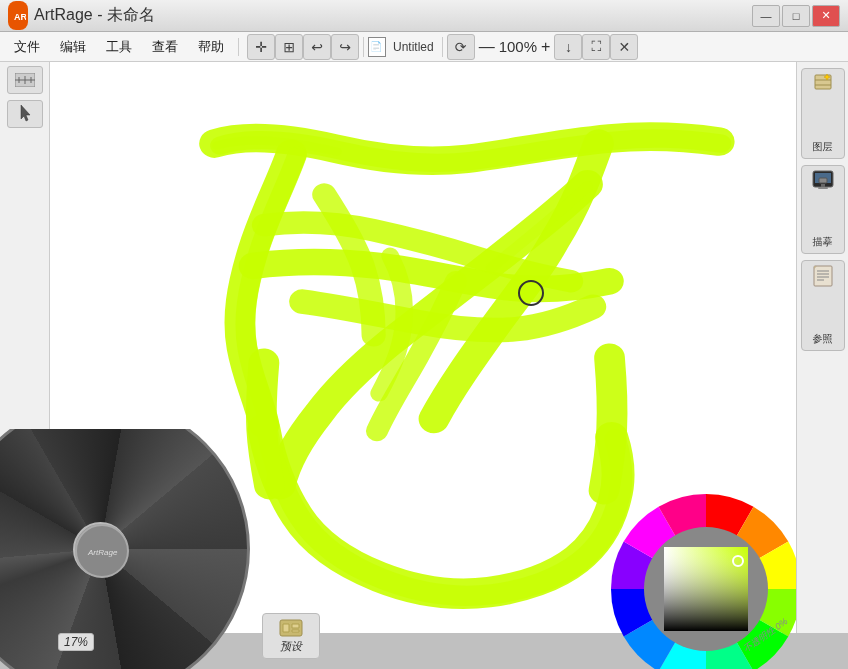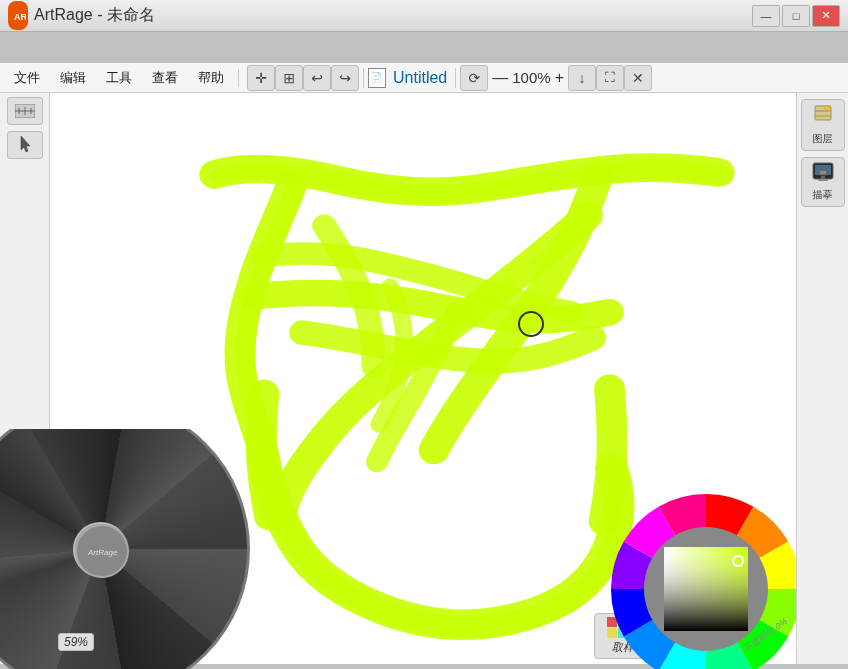--- a/index.html
+++ b/index.html
@@ -42,42 +42,41 @@
     #titlebar .win-btn.close { background: #e05050; color: white; }
 
     
     #menubar {
       height: 30px;
       background: #f5f5f5;
       border-bottom: 1px solid #ccc;
       display: flex;
       align-items: center;
       padding: 12px 4px;
-      margin-top: 31px;
     }
     .menu-item {
       padding: 4px 10px;
       font-size: 13px;
       color: #222;
       cursor: pointer;
       border-radius: 2px;
     }
     .menu-separator { width: 1px; height: 18px; background: #ccc; margin: 0 4px; }
     .toolbar-btn {
       width: 28px; height: 26px;
       background: #e0e0e0;
       border: 1px solid #bbb;
       border-radius: 3px;
       cursor: pointer;
       display: flex; align-items: center; justify-content: center;
       font-size: 14px; color: #444;
     }
     .toolbar-divider { width: 1px; height: 20px; background: #ccc; margin: 0 4px; }
     .toolbar-title {
-      font-size: 16px; color: #0369a1; margin: 0 4px;
+      font-size: 12px; color: #404040; margin: 0 4px;
     }
     .zoom-label { font-size: 15px; color: #333; }
 
     
     #main {
       display: flex;
       height: calc(669px - 32px - 30px - 36px);
       position: relative;
     }
 
@@ -125,20 +124,21 @@
       background: #e0e0e0;
       border: 1px solid #bbb;
       border-radius: 4px;
       cursor: pointer;
       display: flex;
       flex-direction: column;
       align-items: center;
       padding: 4px 2px;
       font-size: 10px;
       color: #333;
+      gap: 39px;
     }
     .right-panel-icon {
       font-size: 18px;
       margin-bottom: 1px;
     }
 
     
     #canvas-svg {
       position: absolute;
       top: 0; left: 0;
@@ -399,48 +399,59 @@
         <svg width="22" height="20" viewBox="0 0 22 20">
           <rect x="1" y="1" width="20" height="16" rx="2" fill="#2a2a2a" stroke="#666"></rect>
           <rect x="3" y="3" width="16" height="10" fill="#4a6a8a"></rect>
           <rect x="7" y="8" width="8" height="5" rx="1" fill="#888" stroke="#555"></rect>
           <rect x="9" y="14" width="4" height="3" fill="#666"></rect>
           <rect x="6" y="17" width="10" height="2" rx="1" fill="#888"></rect>
         </svg>
       </div>
       <span>描摹</span>
     </div>
+    <div class="right-panel-btn">
+      <div class="right-panel-icon">
+        <svg width="22" height="22" viewBox="0 0 22 22">
+          <rect x="2" y="1" width="18" height="20" rx="1" fill="#e8e0d0" stroke="#a09080"></rect>
+          <line x1="5" y1="6" x2="17" y2="6" stroke="#888" stroke-width="1"></line>
+          <line x1="5" y1="9" x2="17" y2="9" stroke="#888" stroke-width="1"></line>
+          <line x1="5" y1="12" x2="17" y2="12" stroke="#888" stroke-width="1"></line>
+          <line x1="5" y1="15" x2="12" y2="15" stroke="#888" stroke-width="1"></line>
+          <path d="M2 1 L2 4 L5 1 Z" fill="#c0b090"></path>
+        </svg>
+      </div>
+      <span>参照</span>
+    </div>
   </div>
 </div>
 
 <div style="position:fixed; bottom:0; left:0; right:0; height:240px; pointer-events:none; overflow:hidden;font-style:italic;">
 
   <div style="position:absolute; bottom:-30px; left:-50px; width:300px; height:300px; border-radius:50%; border:3px solid #777; background: radial-gradient(circle at 50% 50%, #777 0%, #777 12%, transparent 12%), conic-gradient(from 250deg at 50% 50%, #3a3a3a 0deg, #555 15deg, #4a4a4a 15deg, #333 50deg, #2a2a2a 50deg, #444 80deg, #3a3a3a 80deg, #222 120deg, #333 120deg, #555 160deg, #4a4a4a 160deg, #3a3a3a 200deg, #555 200deg, #444 240deg, #333 240deg, #222 280deg, #3a3a3a 280deg, #444 310deg, #555 310deg, #3a3a3a 360deg); pointer-events:all; display:flex; align-items:center; justify-content:center;">
     <div style="width:55px; height:55px; border-radius:50%; background:#999; border:2px solid #bbb;">
       <svg viewBox="0 0 55 55" width="55" height="55">
         <circle cx="27" cy="27" r="26" fill="#888" stroke="#aaa" stroke-width="2"></circle>
         <text x="13" y="31" font-size="8" fill="#ddd" font-family="sans-serif">ArtRage</text>
       </svg>
     </div>
   </div>
 
-  <div style="position:absolute; bottom:18px; left:58px; font-size:12px; color:#333; background:#e0e0e0; border:1px solid #bbb; border-radius:3px; padding:1px 5px; pointer-events:none;">59%</div>
-
-
-  <div style="position:absolute; bottom:10px; right:196px; width:58px; height:46px; background:#e0e0e0; border:1px solid #bbb; border-radius:4px; cursor:pointer; display:flex; flex-direction:column; align-items:center; justify-content:center; font-size:11px; color:#333; pointer-events:all;">
-    <div style="display:grid; grid-template-columns:repeat(3,10px); grid-template-rows:repeat(2,10px); gap:1px; margin-bottom:2px;">
-      <div style="background:#e05050;"></div>
-      <div style="background:#50e050;"></div>
-      <div style="background:#5050e0;"></div>
-      <div style="background:#e0e050;"></div>
-      <div style="background:#50e0e0;"></div>
-      <div style="background:#e050e0;"></div>
-    </div>
-    <span>取样</span>
-  </div>
+  <div style="position:absolute; bottom:18px; left:58px; font-size:12px; color:#333; background:#e0e0e0; border:1px solid #bbb; border-radius:3px; padding:1px 5px; pointer-events:none;">17%</div>
+
+  <div style="position:absolute; bottom:10px; left:262px; width:58px; height:46px; background:#e0e0e0; border:1px solid #bbb; border-radius:4px; cursor:pointer; display:flex; flex-direction:column; align-items:center; justify-content:center; font-size:11px; color:#333; pointer-events:all;">
+    <svg width="24" height="20" viewBox="0 0 24 20">
+      <rect x="1" y="1" width="22" height="16" rx="2" fill="#c8b870" stroke="#a09050"></rect>
+      <path d="M4 5 L10 5 L10 13 L4 13 Z" fill="#e0d090" stroke="#b0a050"></path>
+      <path d="M13 5 L20 5 L20 9 L13 9 Z" fill="#e0d090" stroke="#b0a050"></path>
+      <path d="M13 11 L20 11 L20 13 L13 13 Z" fill="#e0d090" stroke="#b0a050"></path>
+    </svg>
+    <span>预设</span>
+  </div>
+
 
   <div style="position:absolute; bottom:-15px; right:52px; width:200px; height:225px; pointer-events:none;">
     <svg width="200" height="225" viewBox="0 0 200 225">
 
       <defs>
         <radialGradient id="innerGrad" cx="50%" cy="50%">
           <stop offset="0%" stop-color="white"></stop>
           <stop offset="100%" stop-color="rgba(255,255,255,0)"></stop>
         </radialGradient>
       </defs>

